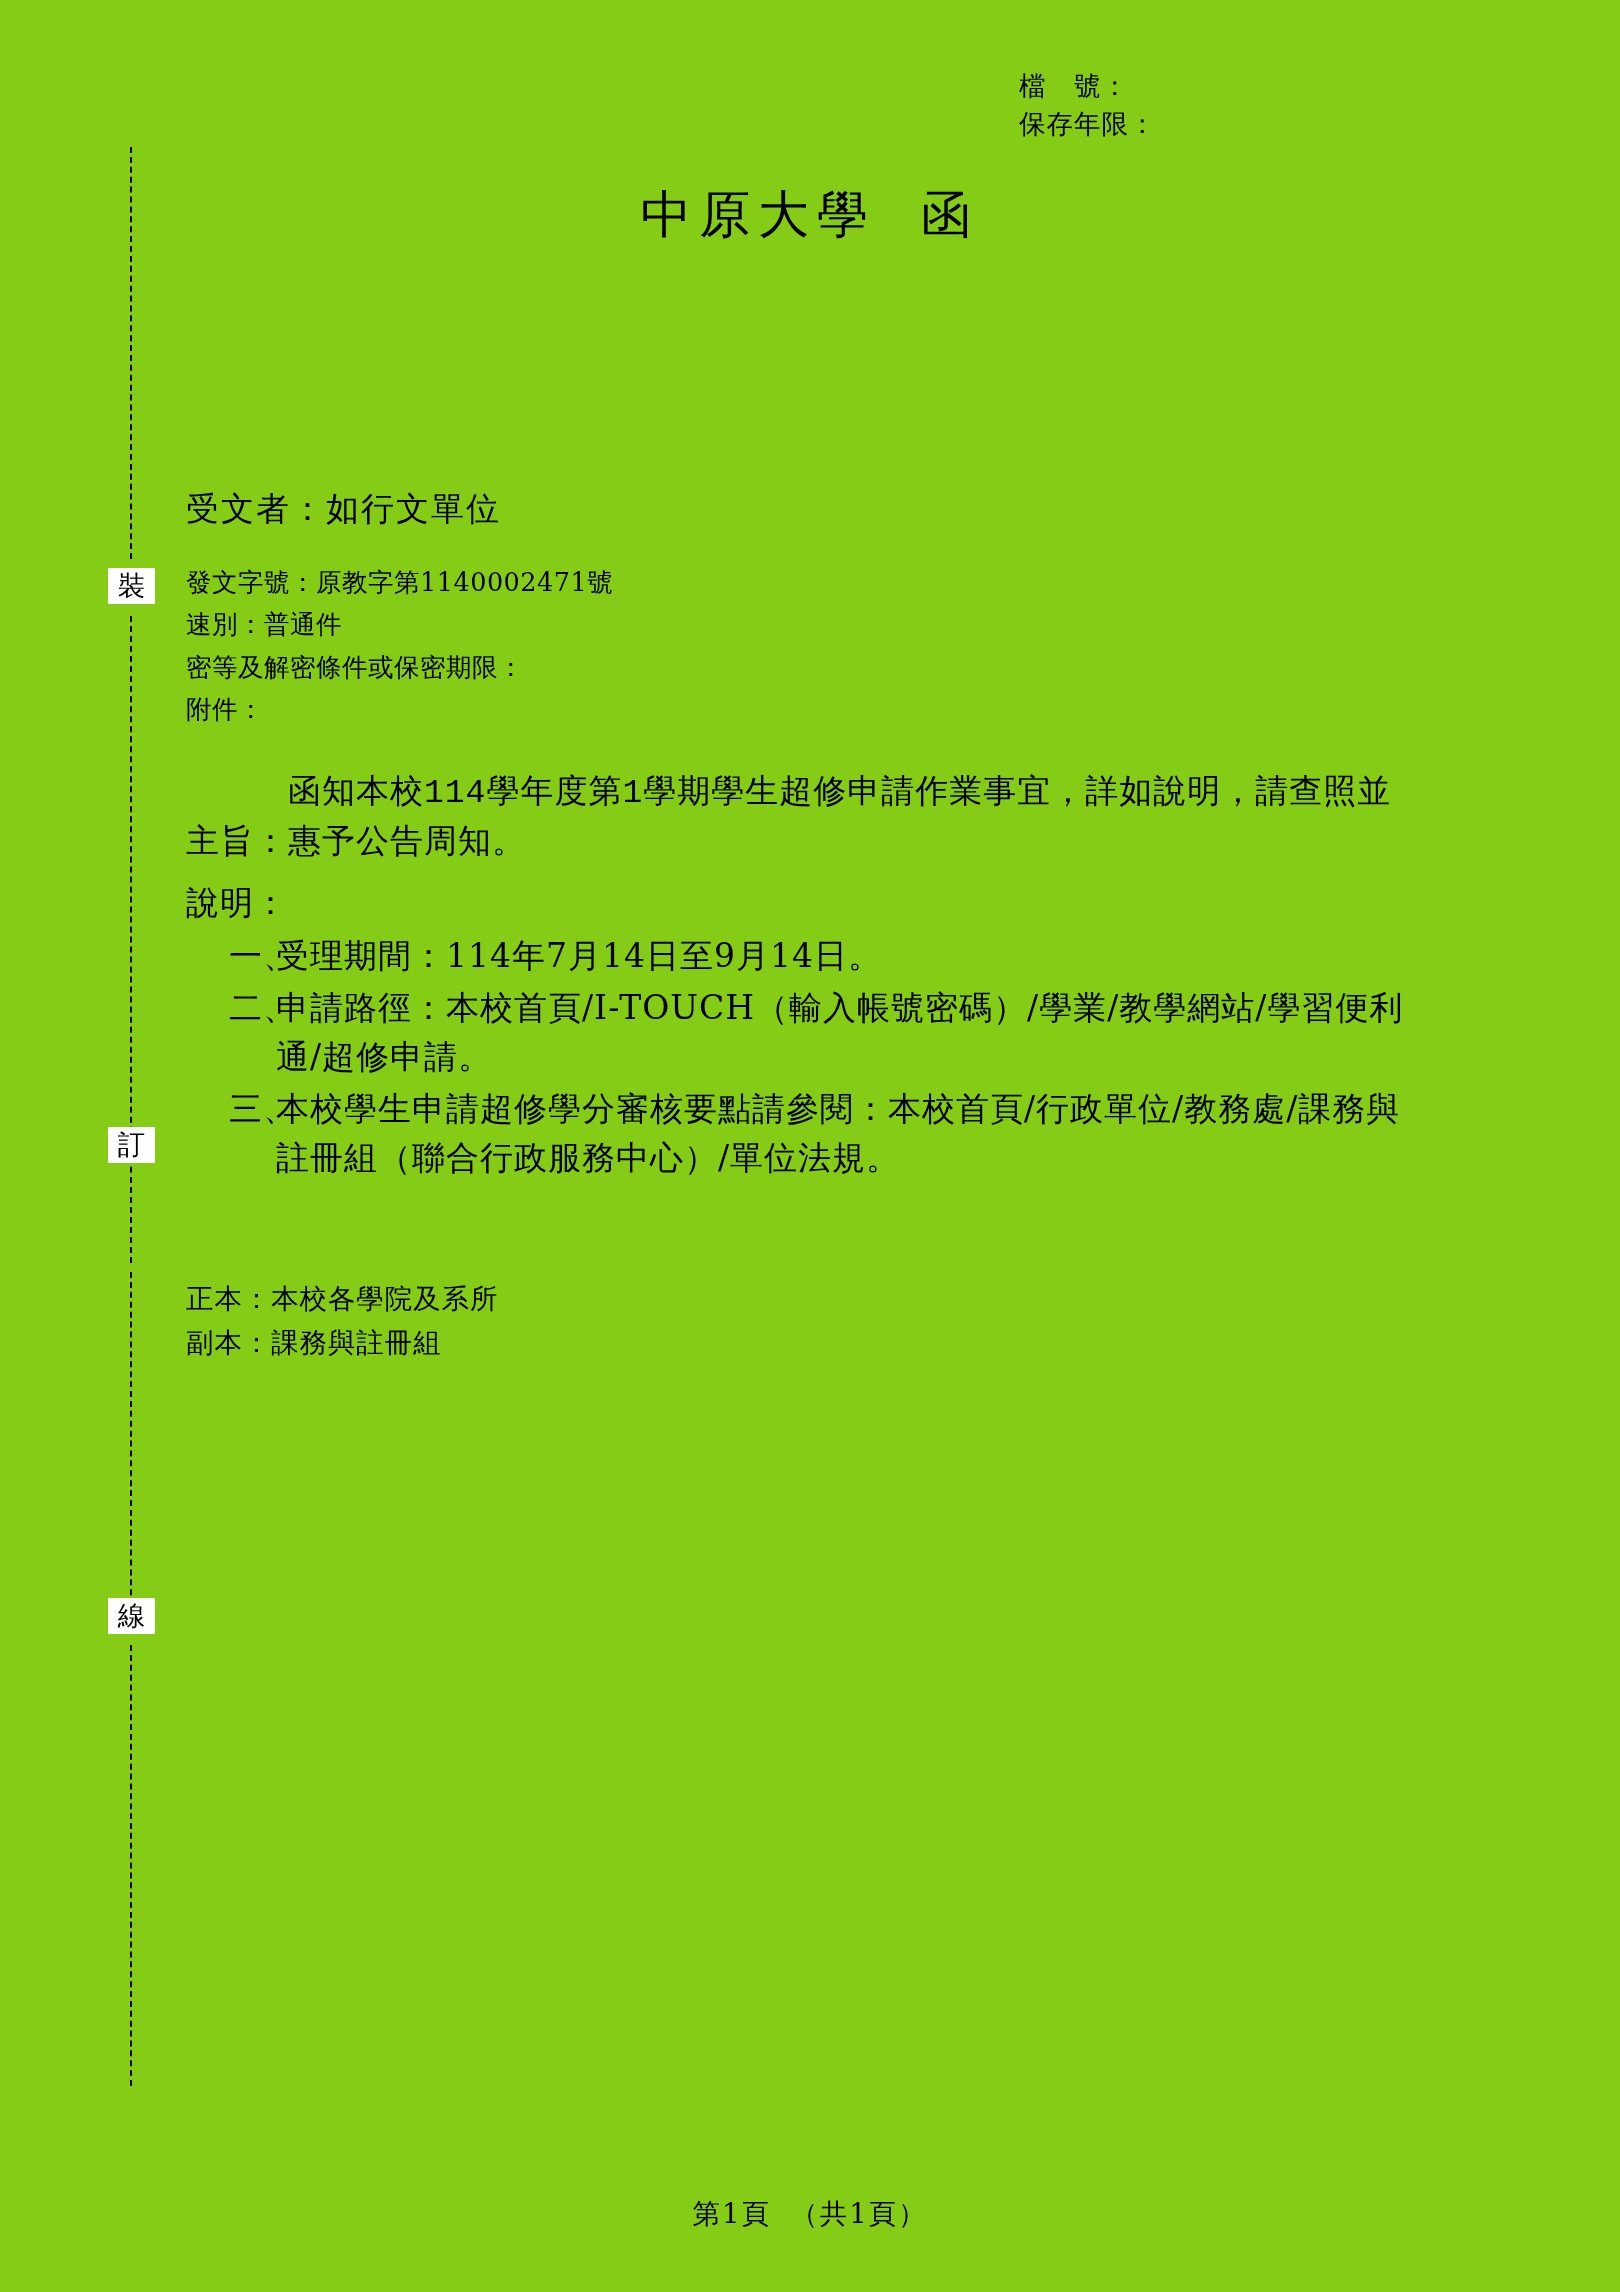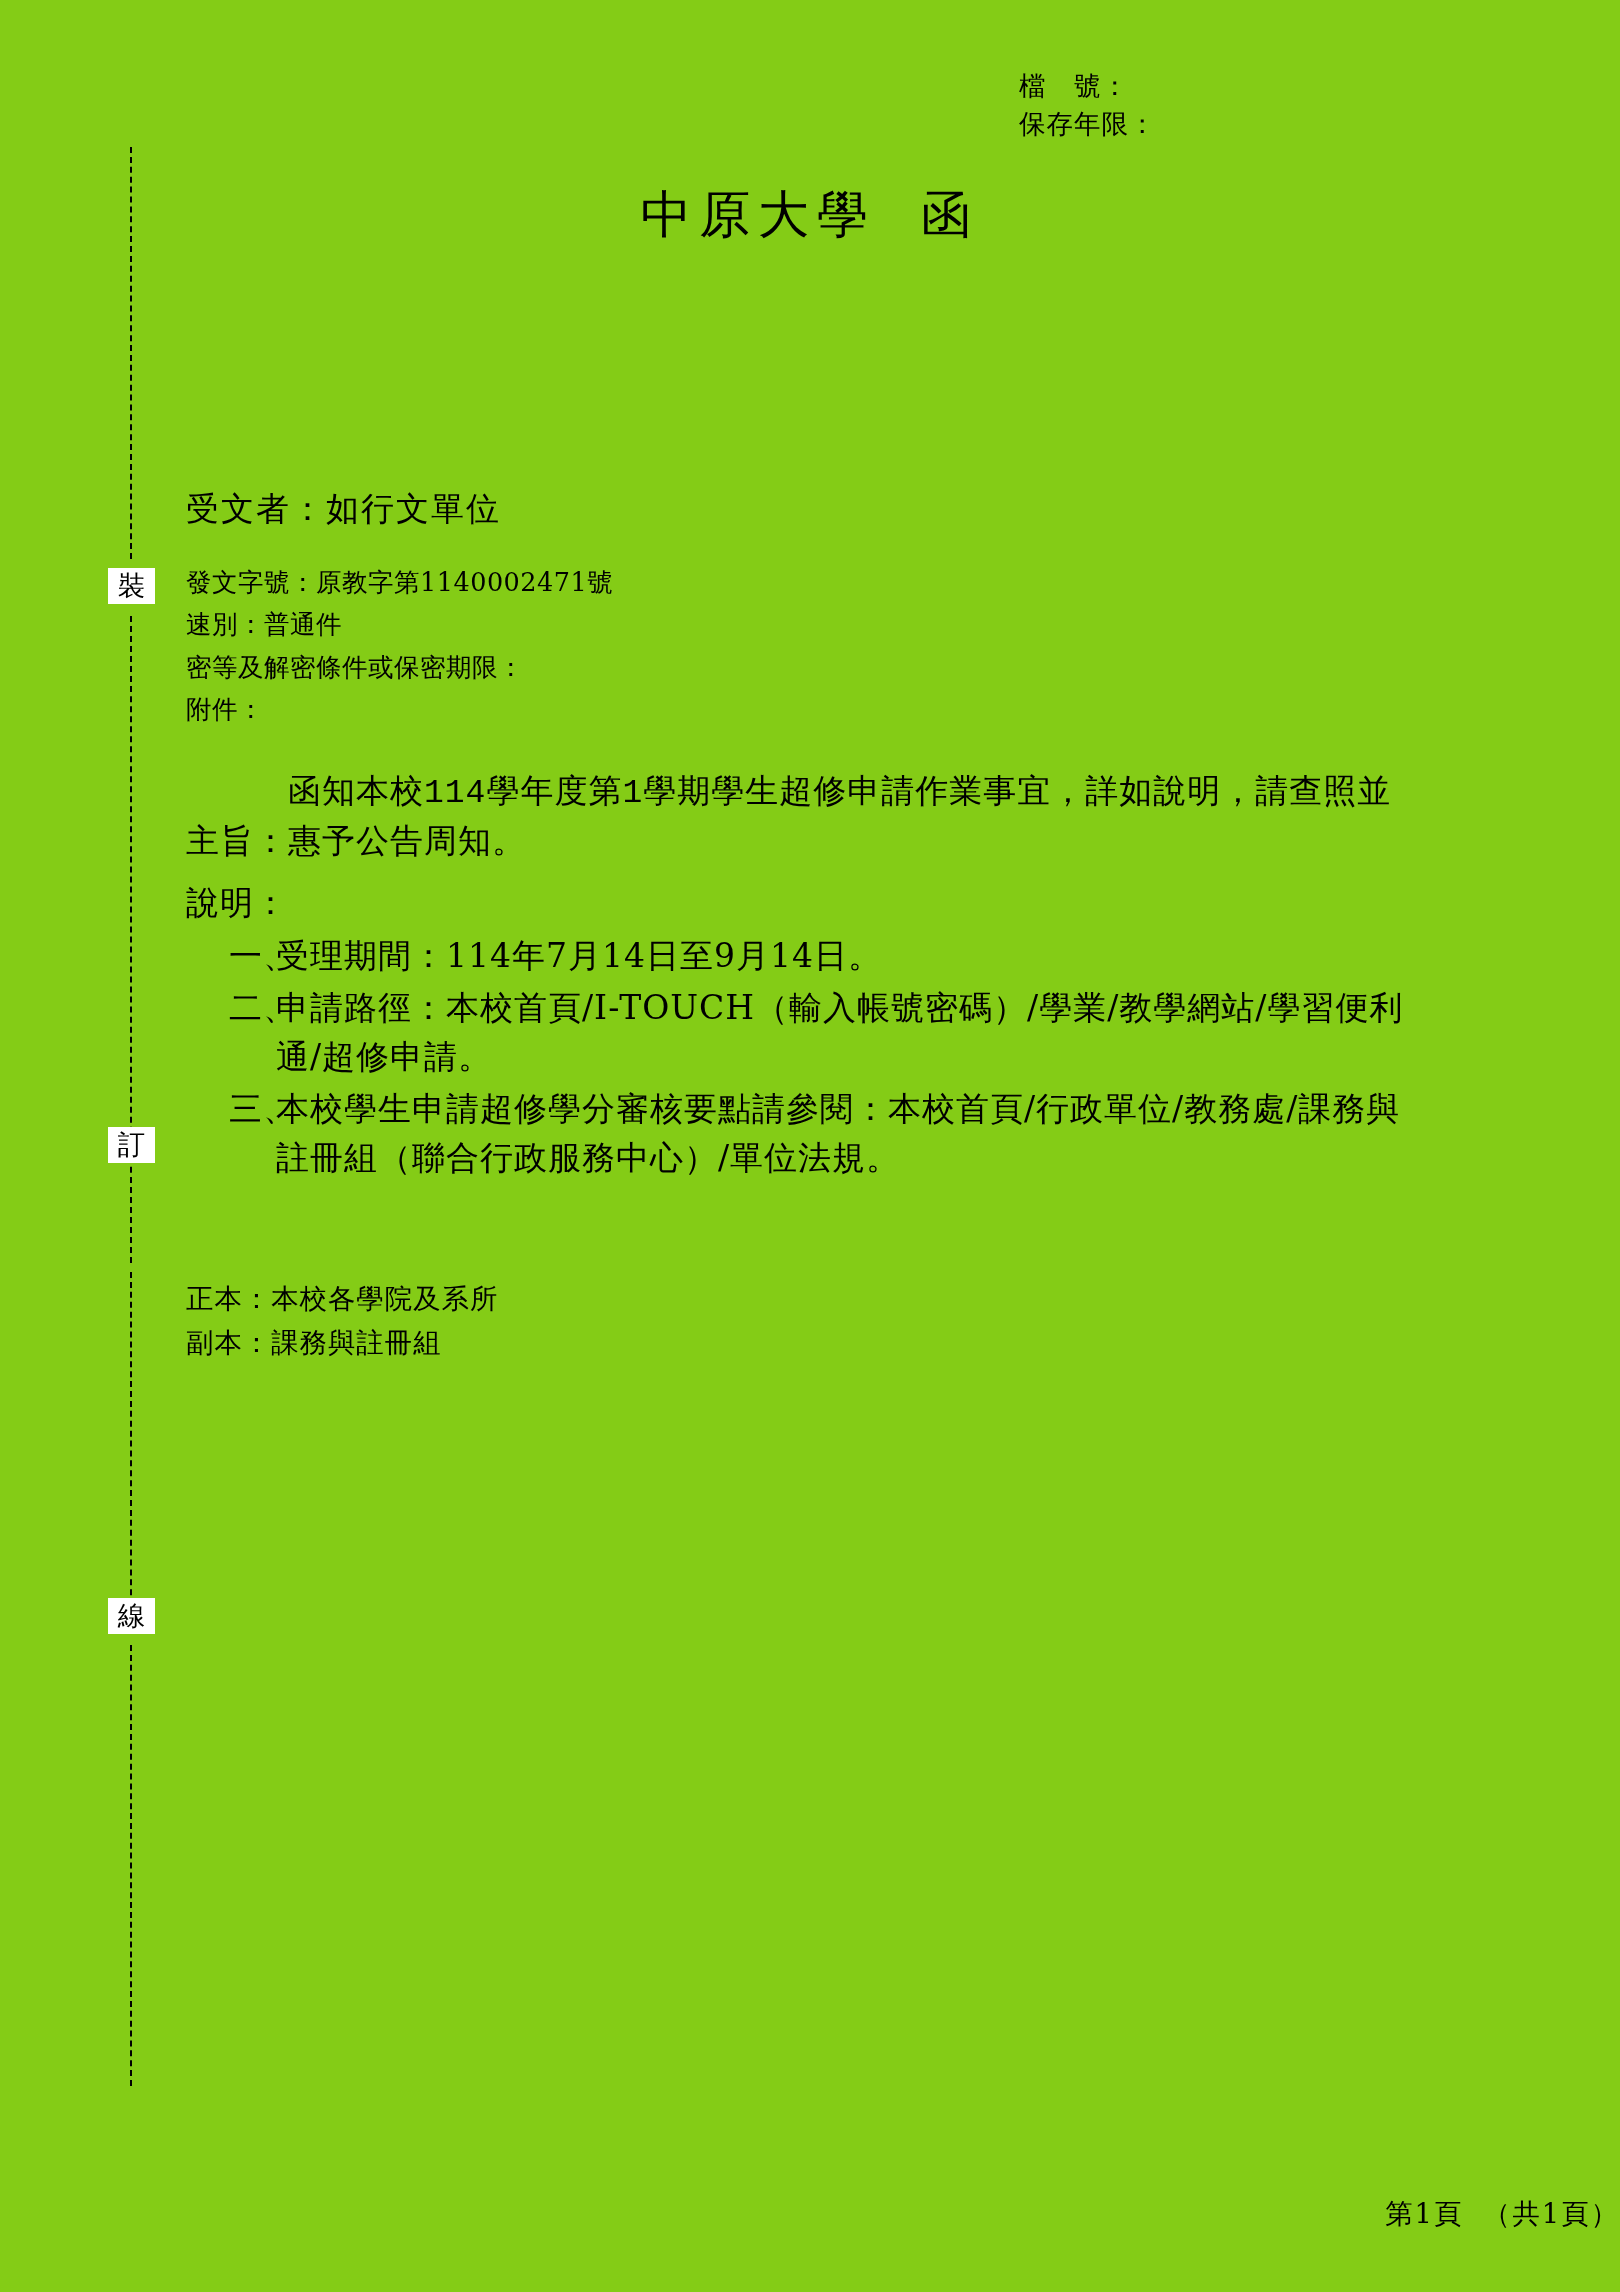--- a/index.html
+++ b/index.html
@@ -136,21 +136,21 @@
     letter-spacing: 1px;
     font-family: Liberation Mono, monospace;
   }
 
   
   .footer {
     position: absolute;
     left: 0;
     top: 2196px;
     width: 1620px;
-    text-align: right;
+    text-align: center;
     font-size: 27.4px;
     letter-spacing: 2px;
   }
   .footer .gap {
     display: inline-block;
     width: 19.6px;
   }
 
   
   .binding {

